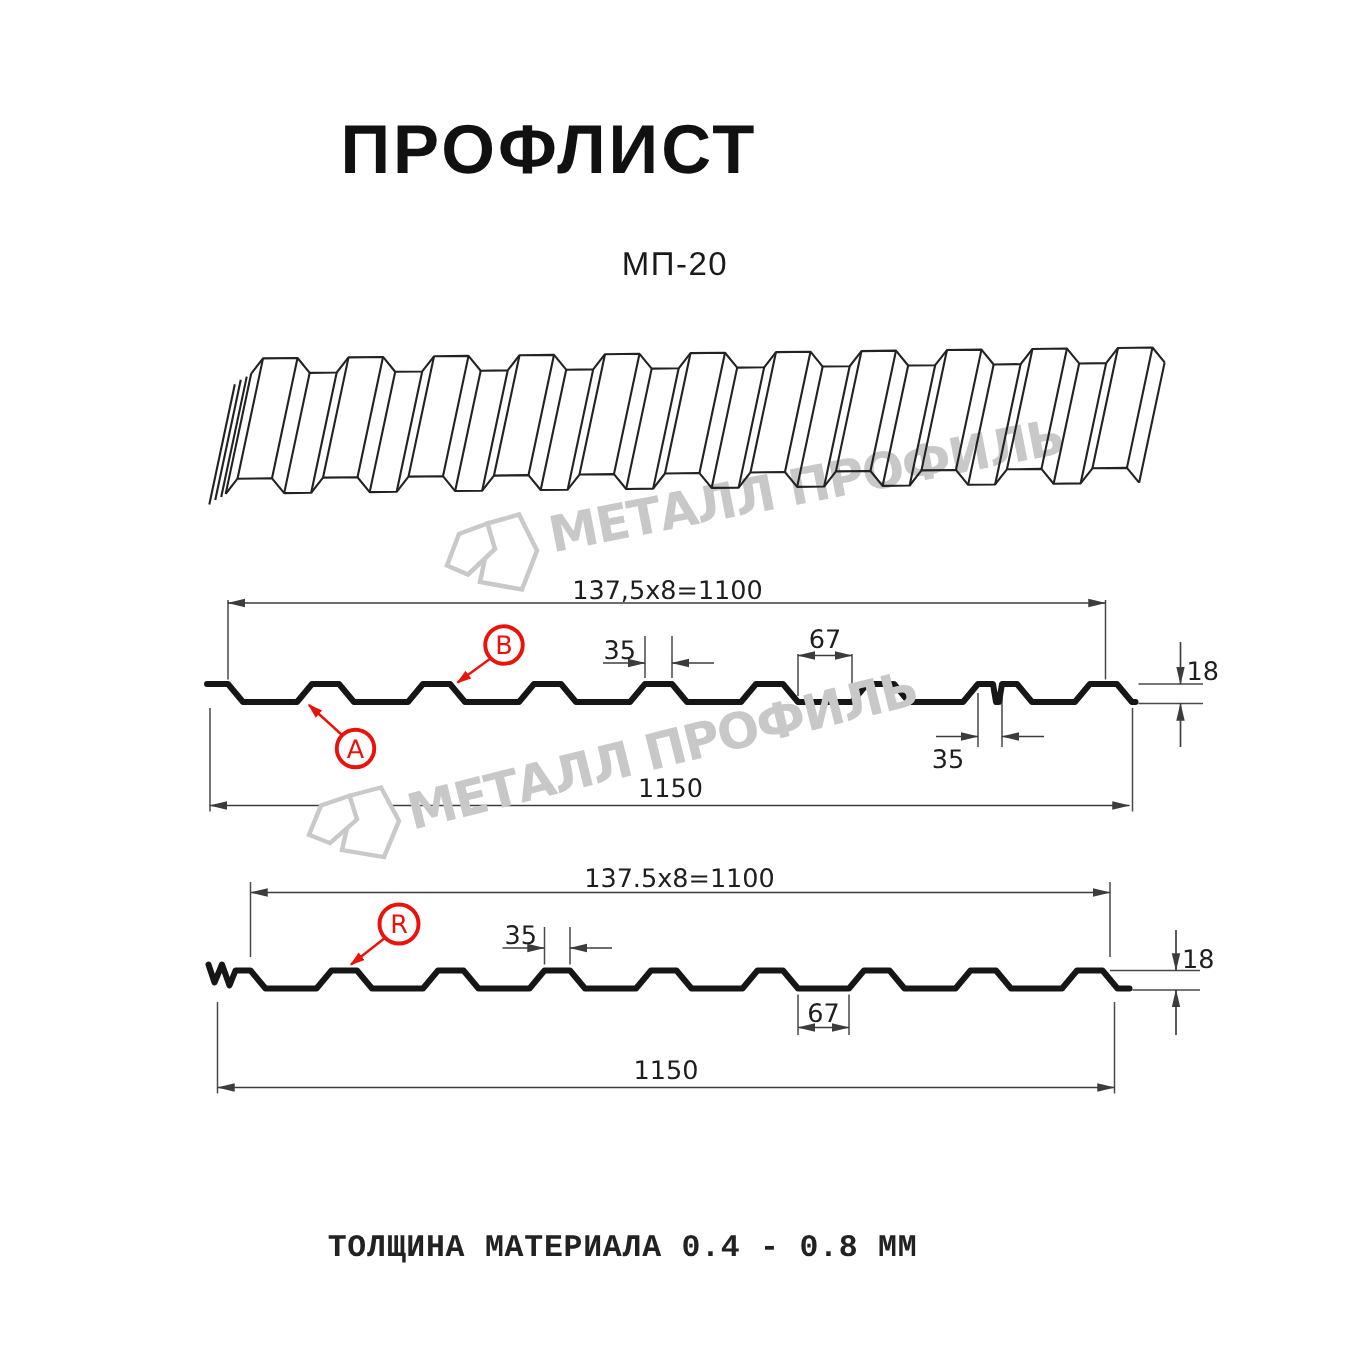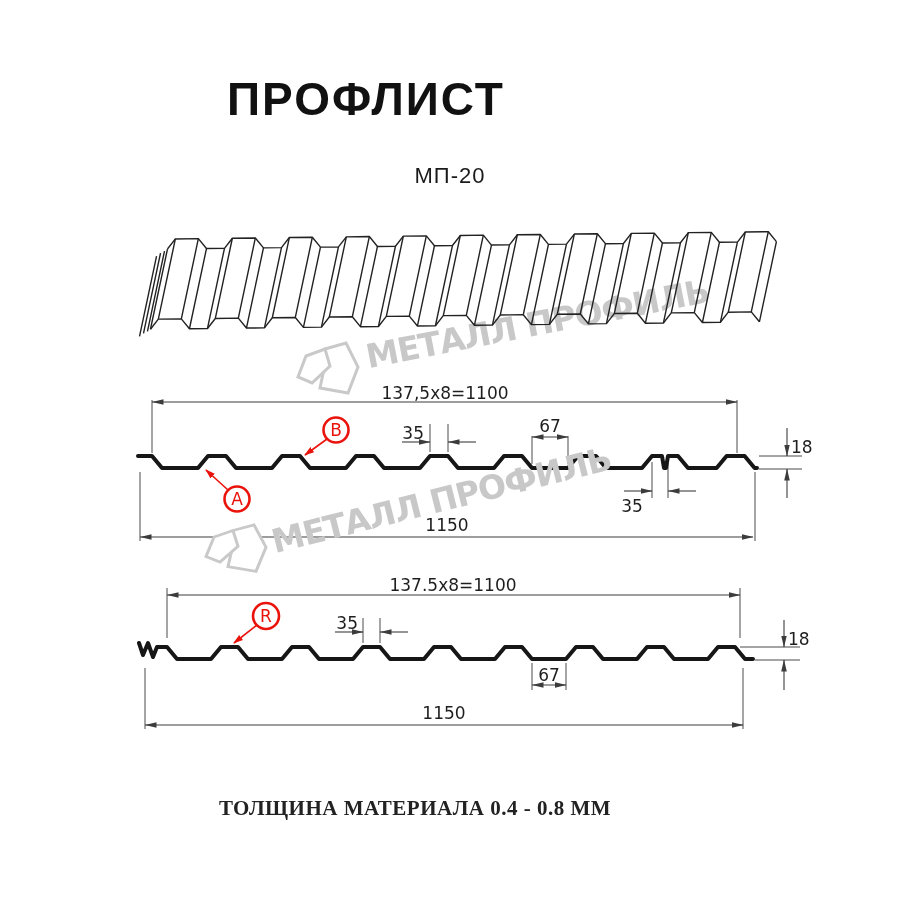--- a/index.html
+++ b/index.html
@@ -4,22 +4,22 @@
 <style>
   html,body{margin:0;padding:0;background:#fff;}
   #stage{position:relative;width:900px;height:900px;background:#ffffff;overflow:hidden;
          font-family:"DejaVu Sans","Liberation Sans",sans-serif;}
   .title{position:absolute;left:0;top:72px;width:732px;text-align:center;
          font-family:"Liberation Sans",sans-serif;font-weight:700;font-size:46px;
          letter-spacing:2px;color:#111;}
   .subtitle{position:absolute;left:0;top:127px;width:900px;text-align:center;
          font-family:"Liberation Sans",sans-serif;font-weight:500;font-size:22px;
          letter-spacing:1px;color:#1a1a1a;margin-top:36px;}
-  .footer-note{position:absolute;left:0;top:796px;width:830px;text-align:center;
-         font-family:Liberation Serif, serif;font-weight:700;font-size:21px;
+  .footer-note{position:absolute;left:0;top:821px;width:830px;text-align:center;
+         font-family:Liberation Mono, monospace;font-weight:700;font-size:21px;
          letter-spacing:0.5px;color:#222;}
   .wm-text{position:absolute;font-family:"DejaVu Sans",sans-serif;font-weight:700;
          font-size:33px;letter-spacing:-1px;color:#c8c8c8;white-space:nowrap;
          transform-origin:left bottom;}
   .wm-logo{position:absolute;}
   svg{position:absolute;left:0;overflow:visible;}
   svg text{font-family:"DejaVu Sans","Liberation Sans",sans-serif;font-size:17px;fill:#1e1e1e;}
   .ext{stroke:#4a4a4a;stroke-width:1;fill:none;}
   .dim{stroke:#3c3c3c;stroke-width:1.1;fill:none;}
   .prof{stroke:#161616;stroke-width:4;fill:none;stroke-linejoin:round;stroke-linecap:round;}

